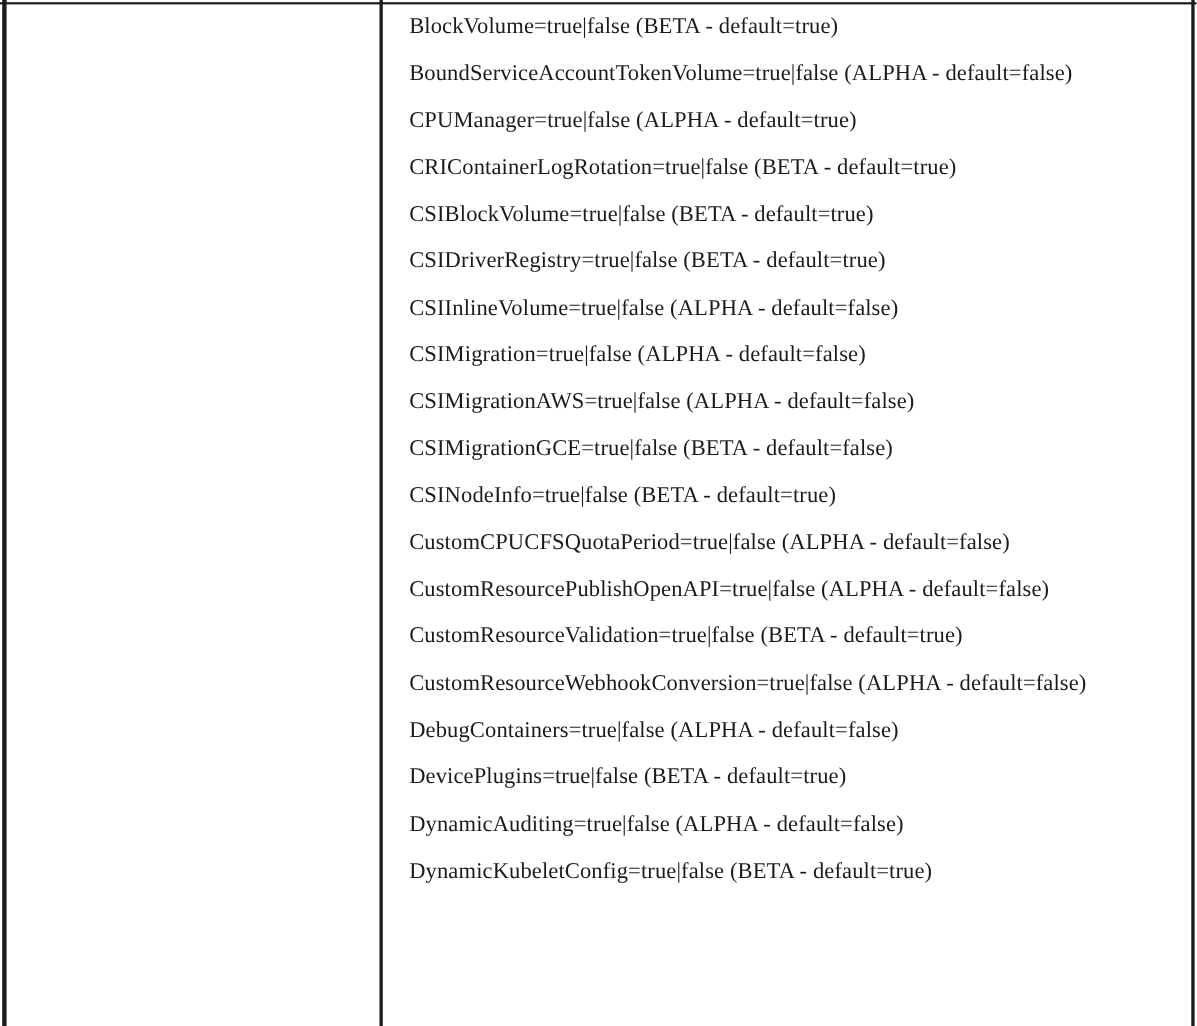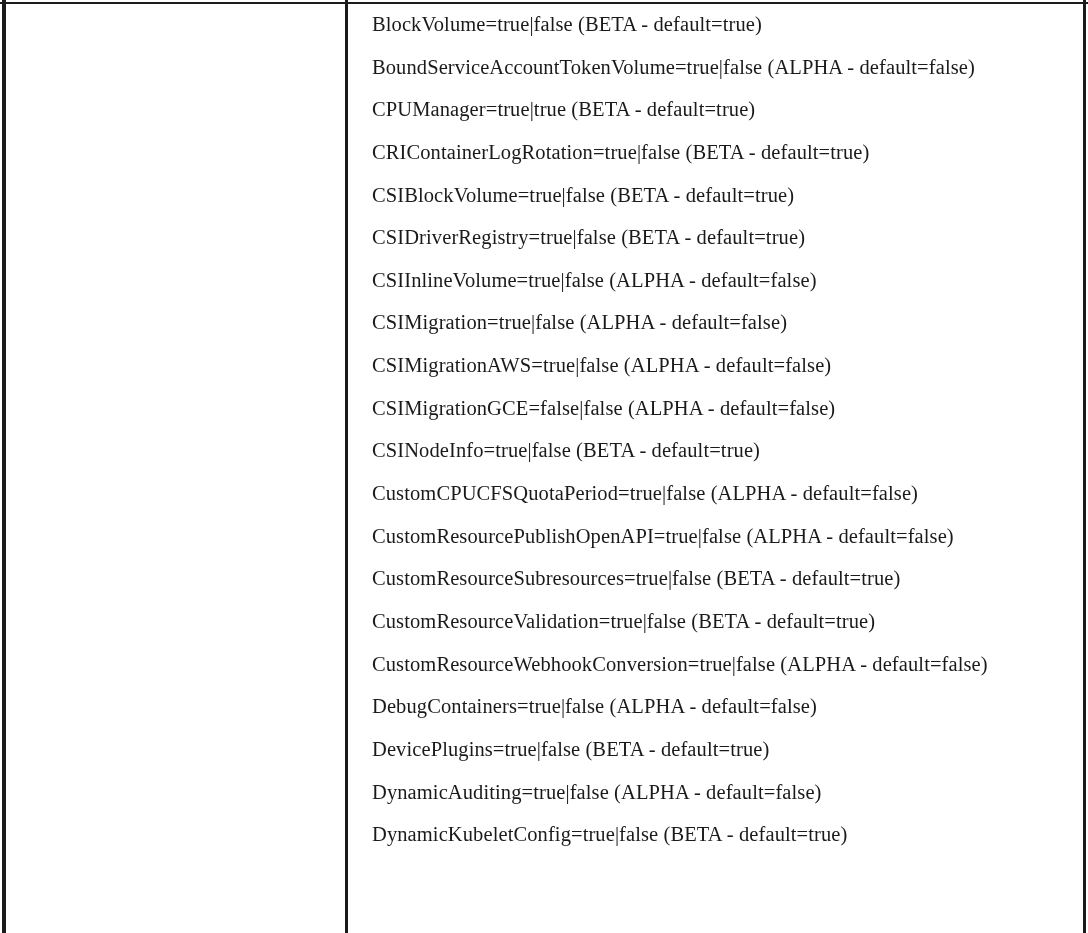--- a/index.html
+++ b/index.html
@@ -71,32 +71,31 @@
   <div class="border-top"></div>
   <div class="border-left"></div>
   <div class="col-divider"></div>
   <div class="border-right"></div>
 
   <div class="cell-left"></div>
 
   <div class="cell-right">
     <div class="feature-line">BlockVolume=true|false (BETA - default=true)</div>
     <div class="feature-line">BoundServiceAccountTokenVolume=true|false (ALPHA - default=false)</div>
-    <div class="feature-line">CPUManager=true|true (BETA - default=true)</div>
+    <div class="feature-line">CPUManager=true|false (ALPHA - default=true)</div>
     <div class="feature-line">CRIContainerLogRotation=true|false (BETA - default=true)</div>
     <div class="feature-line">CSIBlockVolume=true|false (BETA - default=true)</div>
     <div class="feature-line">CSIDriverRegistry=true|false (BETA - default=true)</div>
     <div class="feature-line">CSIInlineVolume=true|false (ALPHA - default=false)</div>
     <div class="feature-line">CSIMigration=true|false (ALPHA - default=false)</div>
     <div class="feature-line">CSIMigrationAWS=true|false (ALPHA - default=false)</div>
-    <div class="feature-line">CSIMigrationGCE=false|false (ALPHA - default=false)</div>
+    <div class="feature-line">CSIMigrationGCE=true|false (BETA - default=false)</div>
     <div class="feature-line">CSINodeInfo=true|false (BETA - default=true)</div>
     <div class="feature-line">CustomCPUCFSQuotaPeriod=true|false (ALPHA - default=false)</div>
     <div class="feature-line">CustomResourcePublishOpenAPI=true|false (ALPHA - default=false)</div>
-    <div class="feature-line">CustomResourceSubresources=true|false (BETA - default=true)</div>
     <div class="feature-line">CustomResourceValidation=true|false (BETA - default=true)</div>
     <div class="feature-line">CustomResourceWebhookConversion=true|false (ALPHA - default=false)</div>
     <div class="feature-line">DebugContainers=true|false (ALPHA - default=false)</div>
     <div class="feature-line">DevicePlugins=true|false (BETA - default=true)</div>
     <div class="feature-line">DynamicAuditing=true|false (ALPHA - default=false)</div>
     <div class="feature-line">DynamicKubeletConfig=true|false (BETA - default=true)</div>
   </div>
 </div>
 
 </body></html>

